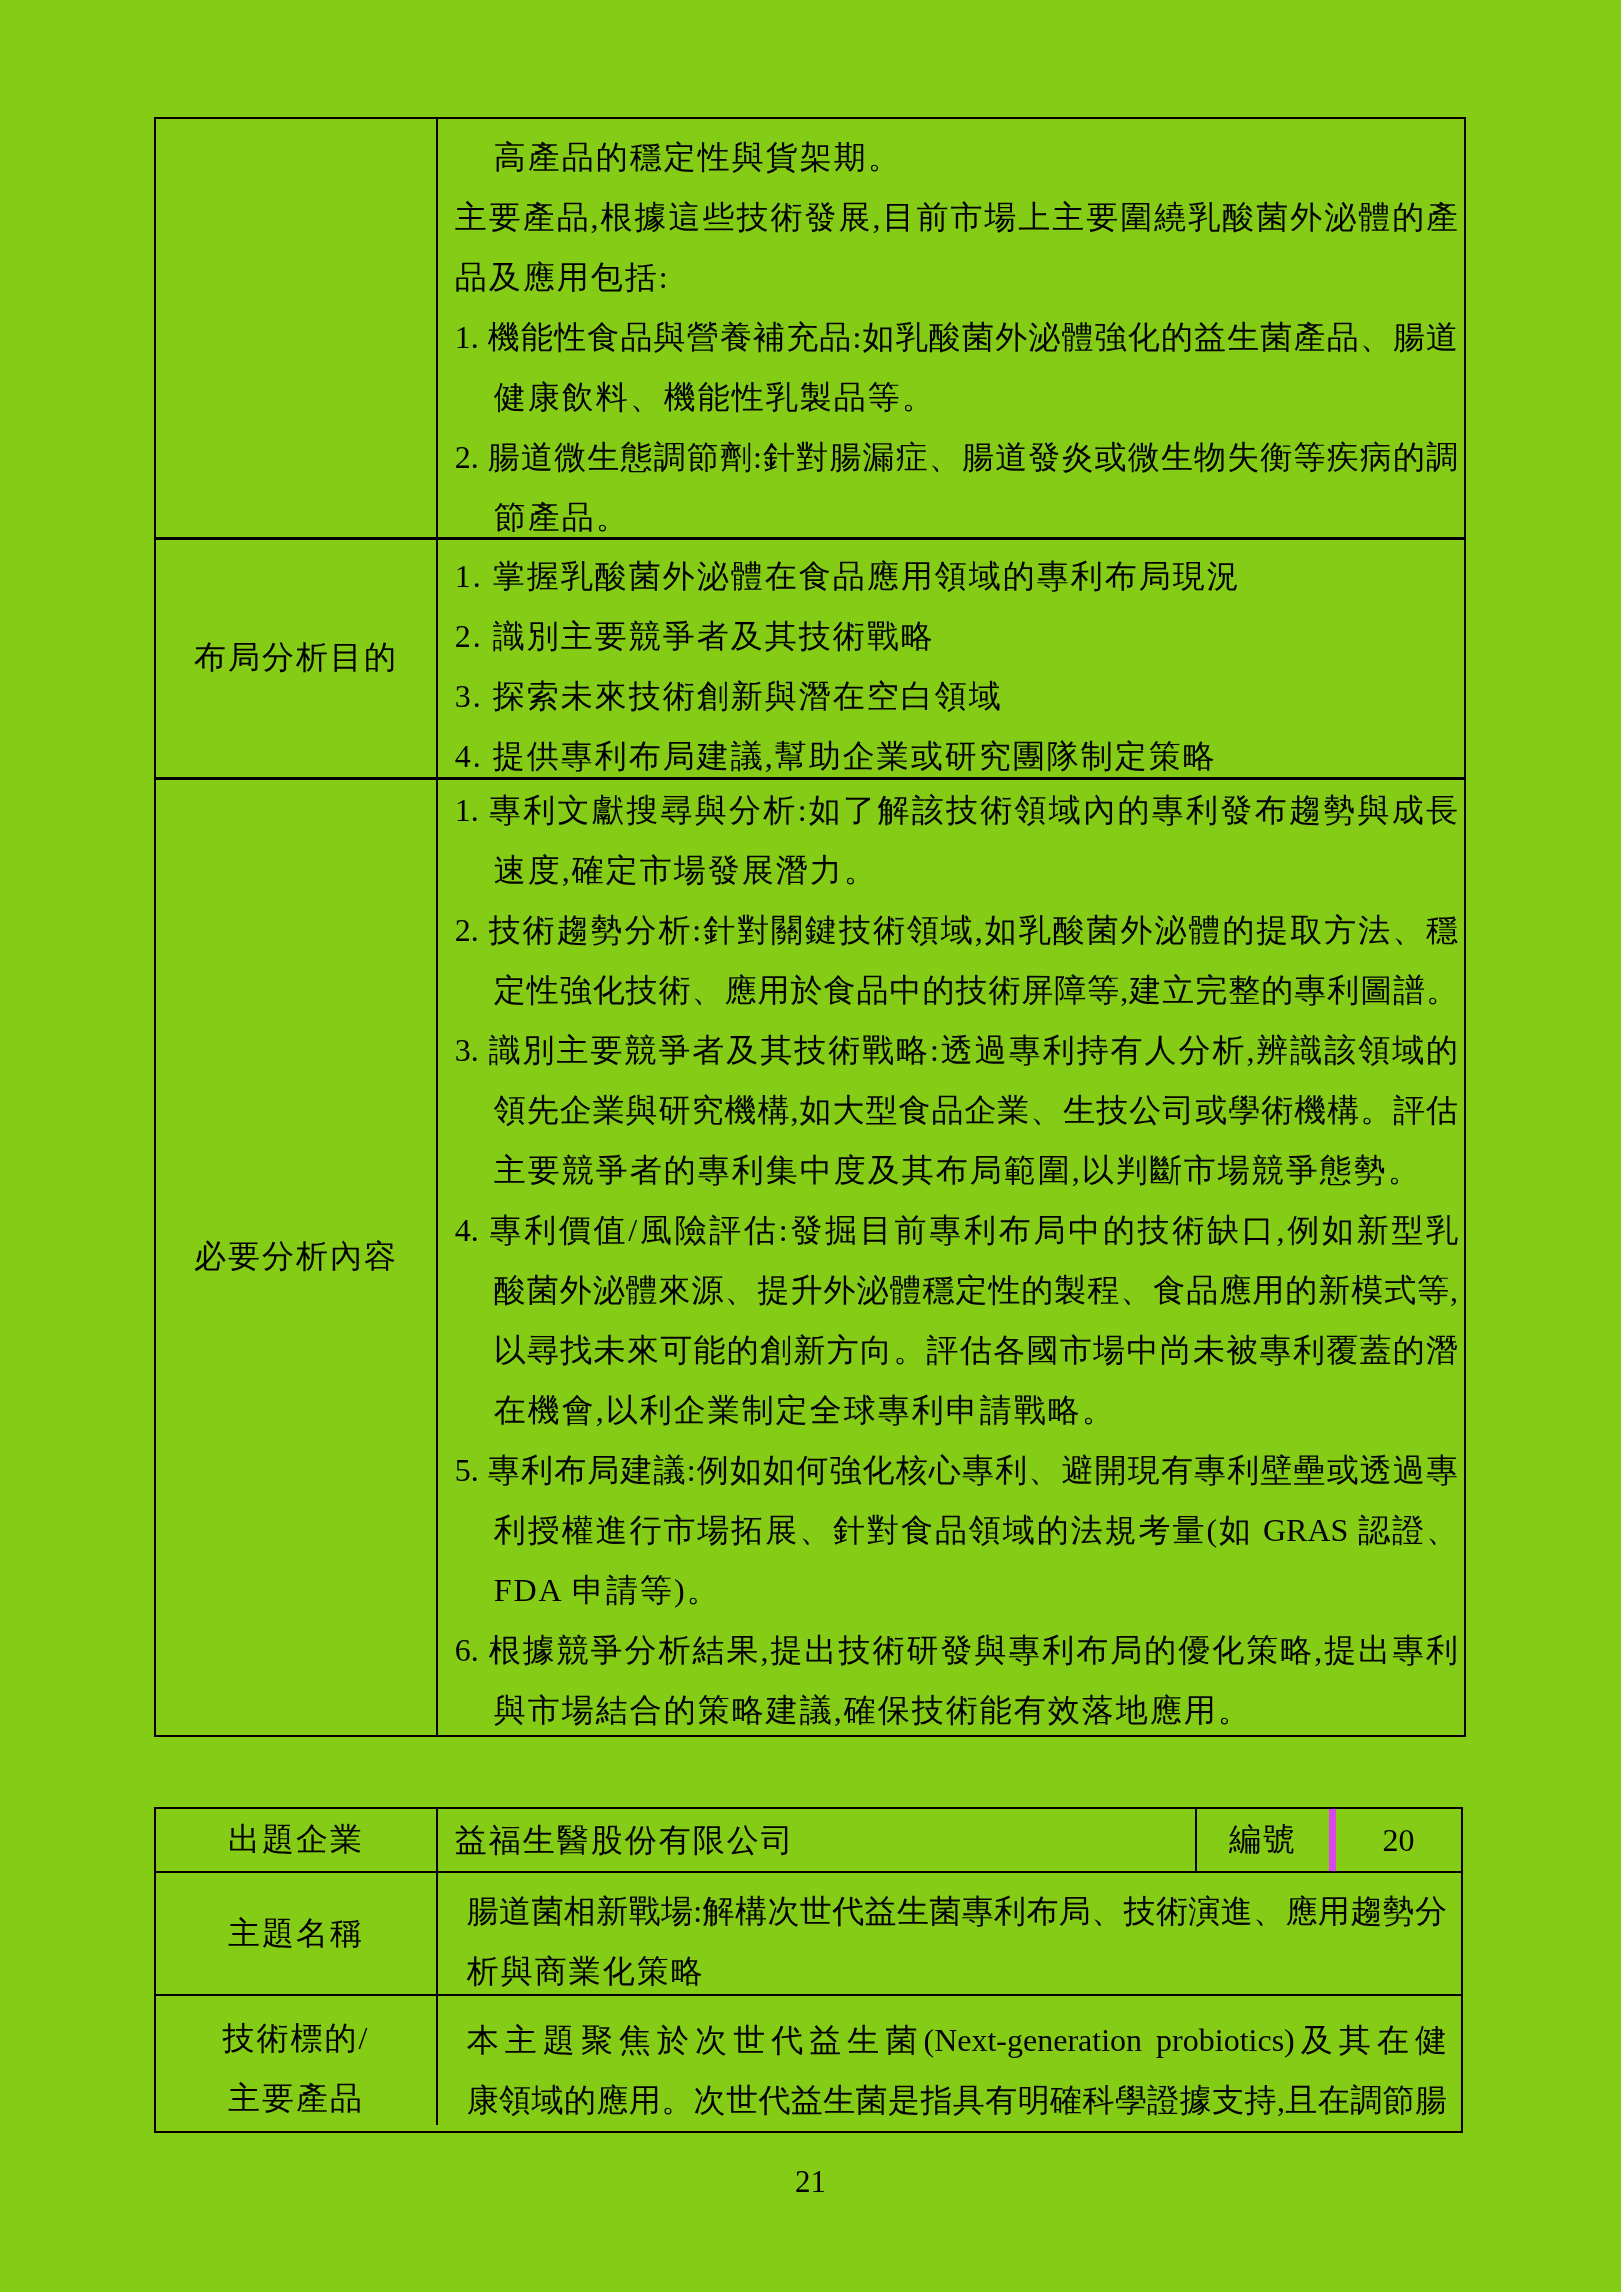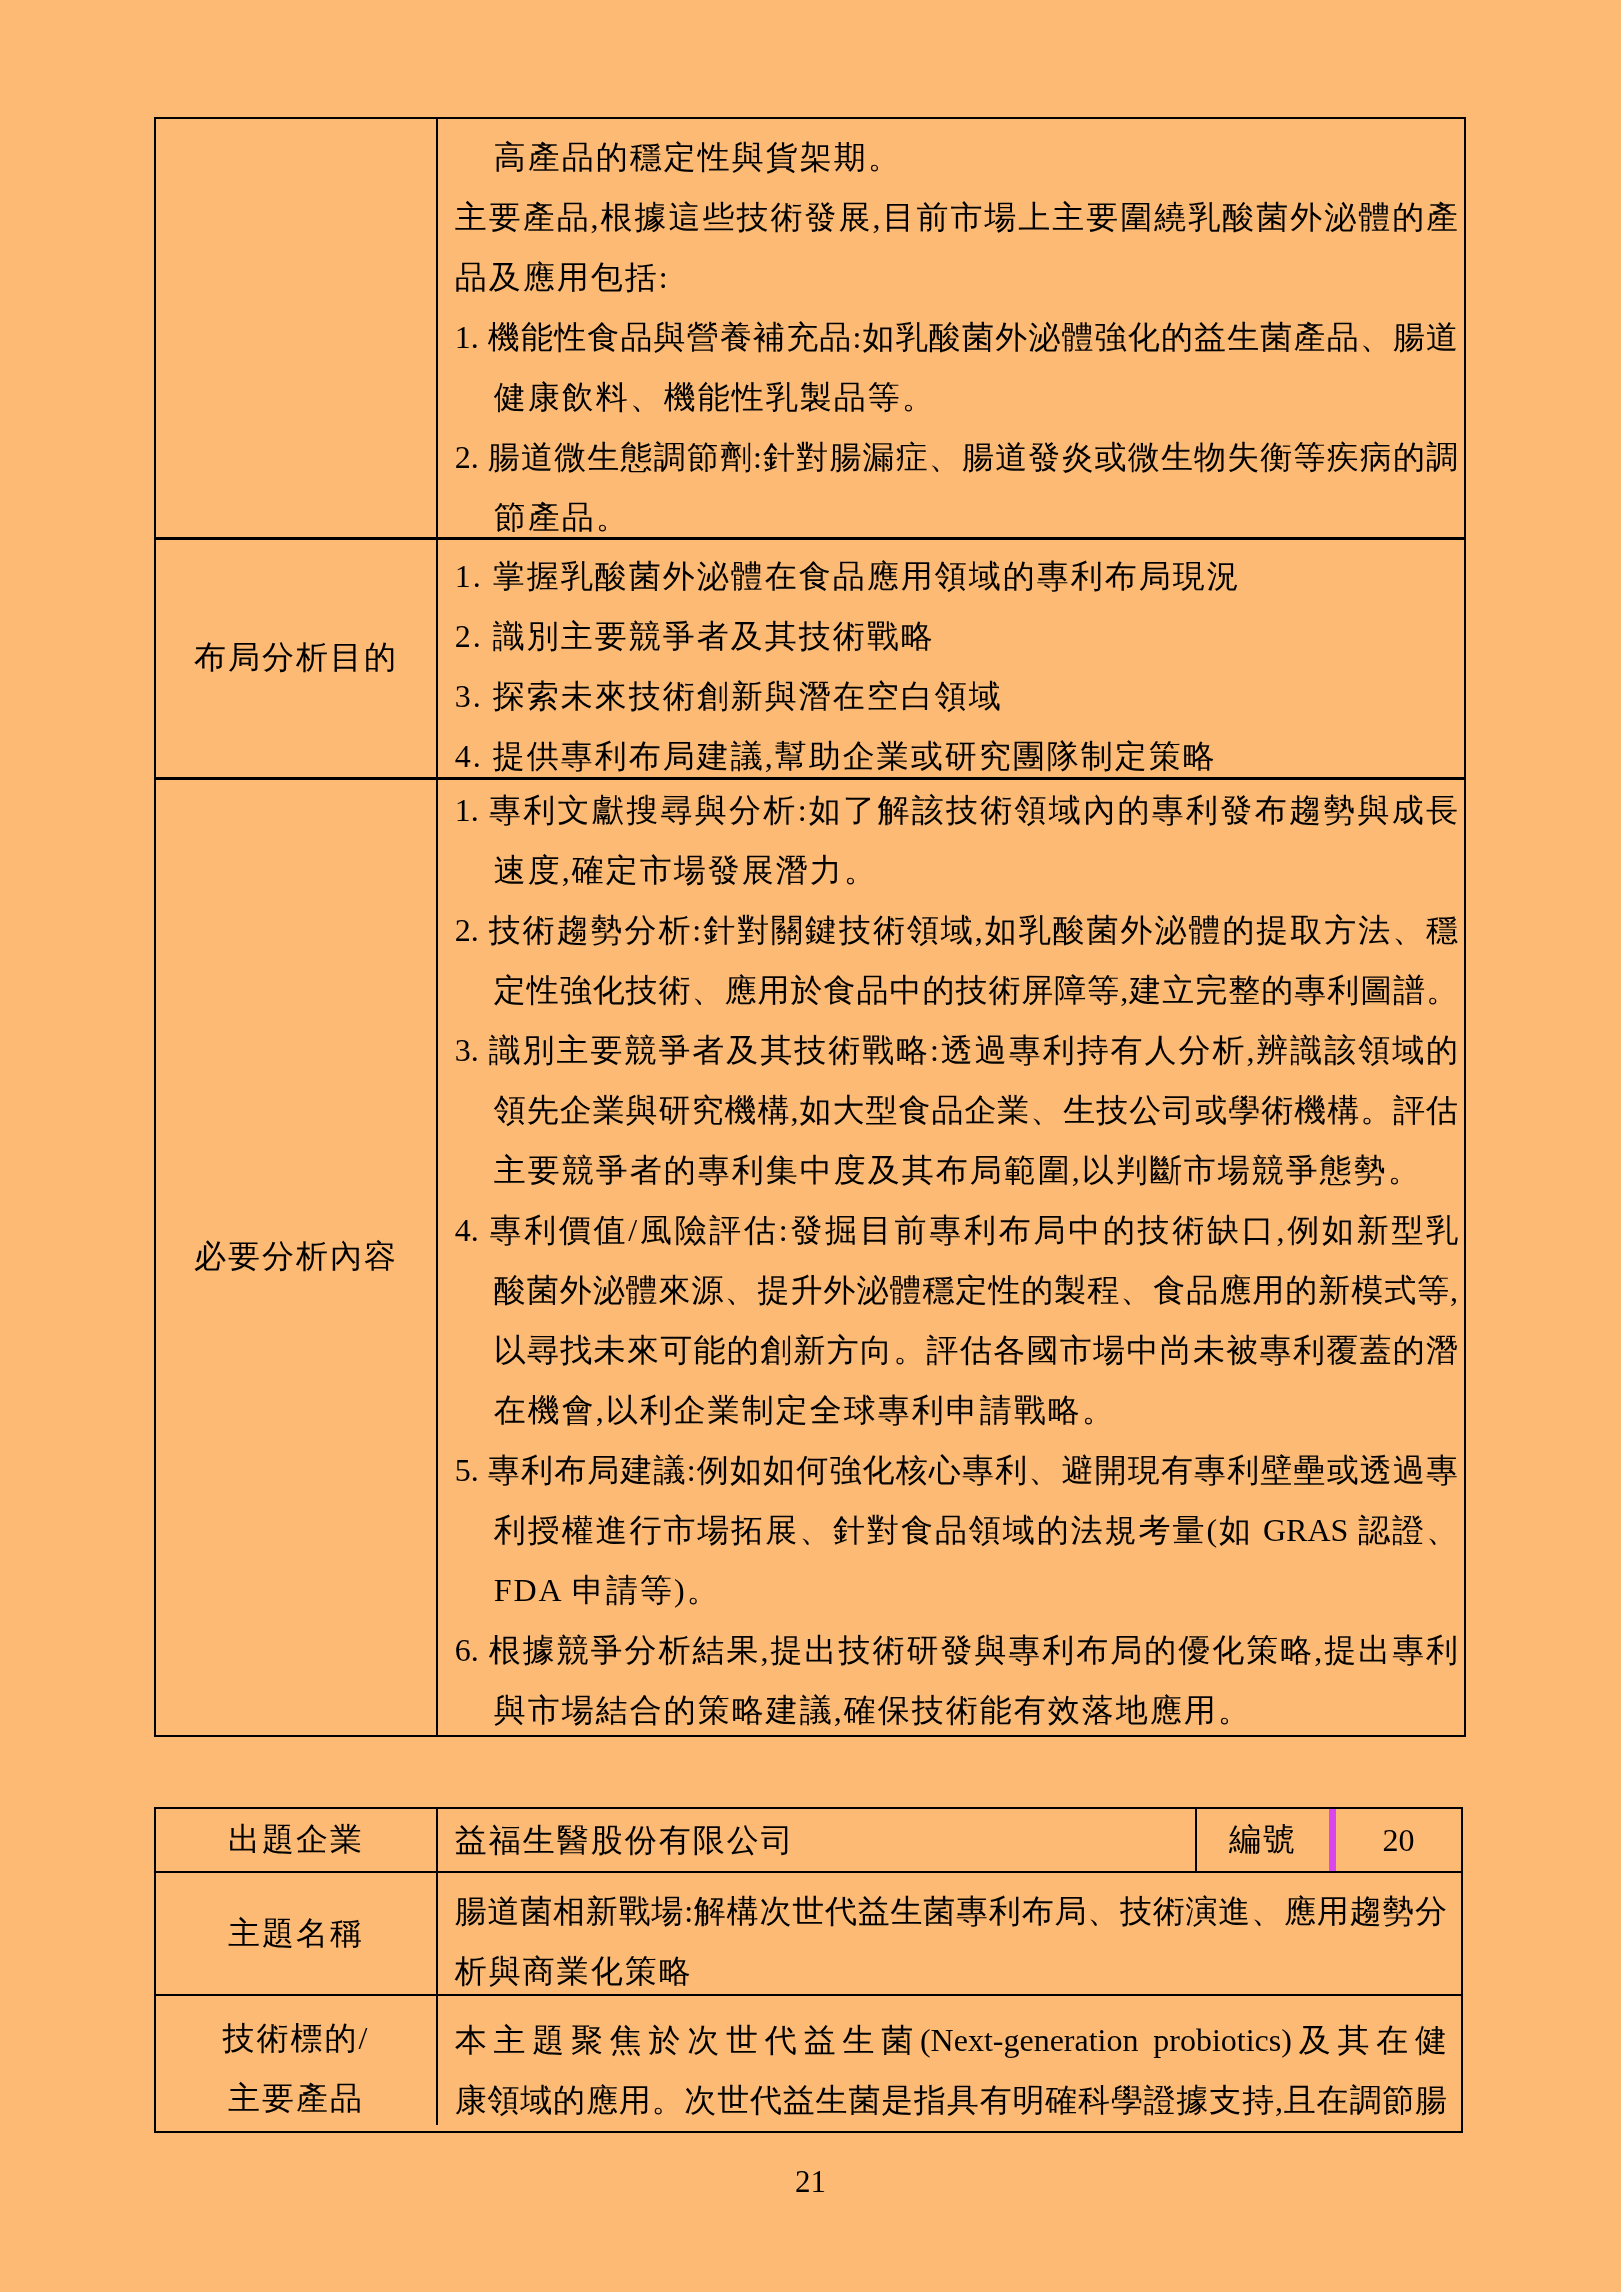--- a/index.html
+++ b/index.html
@@ -1,16 +1,16 @@
 <!DOCTYPE html>
 <html><head>
 <meta charset="utf-8">
 <style>
   html,body{margin:0;padding:0;background:#ffffff;}
-  .page{position:relative;width:1621px;height:2293px;background:#fdba74;color:#000;
+  .page{position:relative;width:1621px;height:2293px;background:#84cc16;color:#000;
         font-family:"Liberation Serif","DejaVu Serif",serif;}
   
   .t1{position:absolute;left:154px;top:117px;width:1312px;height:1620px;
       border:2px solid #000;box-sizing:border-box;display:flex;flex-direction:column;}
   .t1row{display:flex;box-sizing:border-box;overflow:hidden;}
   .t1row.r2,.t1row.r3{border-top:3.9px solid #000;}
   .t1row.r1{height:418px;}
   .t1row.r2{height:240px;}
   .t1row.r3{height:959px;}
   .hc{width:282px;box-sizing:border-box;border-right:2px solid #000;
@@ -20,21 +20,21 @@
   .bc.pt6{padding-top:5.9px;}
   .bc.pt0{padding-top:0;}
   .ln{height:60px;line-height:60px;font-size:32px;letter-spacing:2px;white-space:nowrap;}
   .ln.ind{padding-left:39px;}
   .ln.just{letter-spacing:0;text-align:justify;text-align-last:justify;}
   
   .t2{position:absolute;left:154px;top:1807px;width:1309px;height:326px;
       border:2px solid #000;border-top-width:2.9px;border-bottom-width:2.9px;
       box-sizing:border-box;display:flex;flex-direction:column;}
   .t2row{display:flex;box-sizing:border-box;overflow:hidden;}
-  .t2row.r22,.t2row.r23{border-top:2px solid #000;}
+  .t2row.r22,.t2row.r23{border-top:2px solid #000;gap:12px;}
   .t2row.r21{height:62px;}
   .t2row.r22{height:123px;}
   .t2row.r23{height:131px;}
   .t2 .hc{width:282px;}
   .cv{flex:1;box-sizing:border-box;padding-left:16.7px;padding-right:14px;
       display:flex;align-items:center;overflow:hidden;}
   .cv.col{display:block;padding-top:7.8px;}
   .cv.col.pt14{padding-top:13.7px;}
   .ck{width:134px;box-sizing:border-box;border-left:2px solid #000;
       display:flex;align-items:center;justify-content:center;

